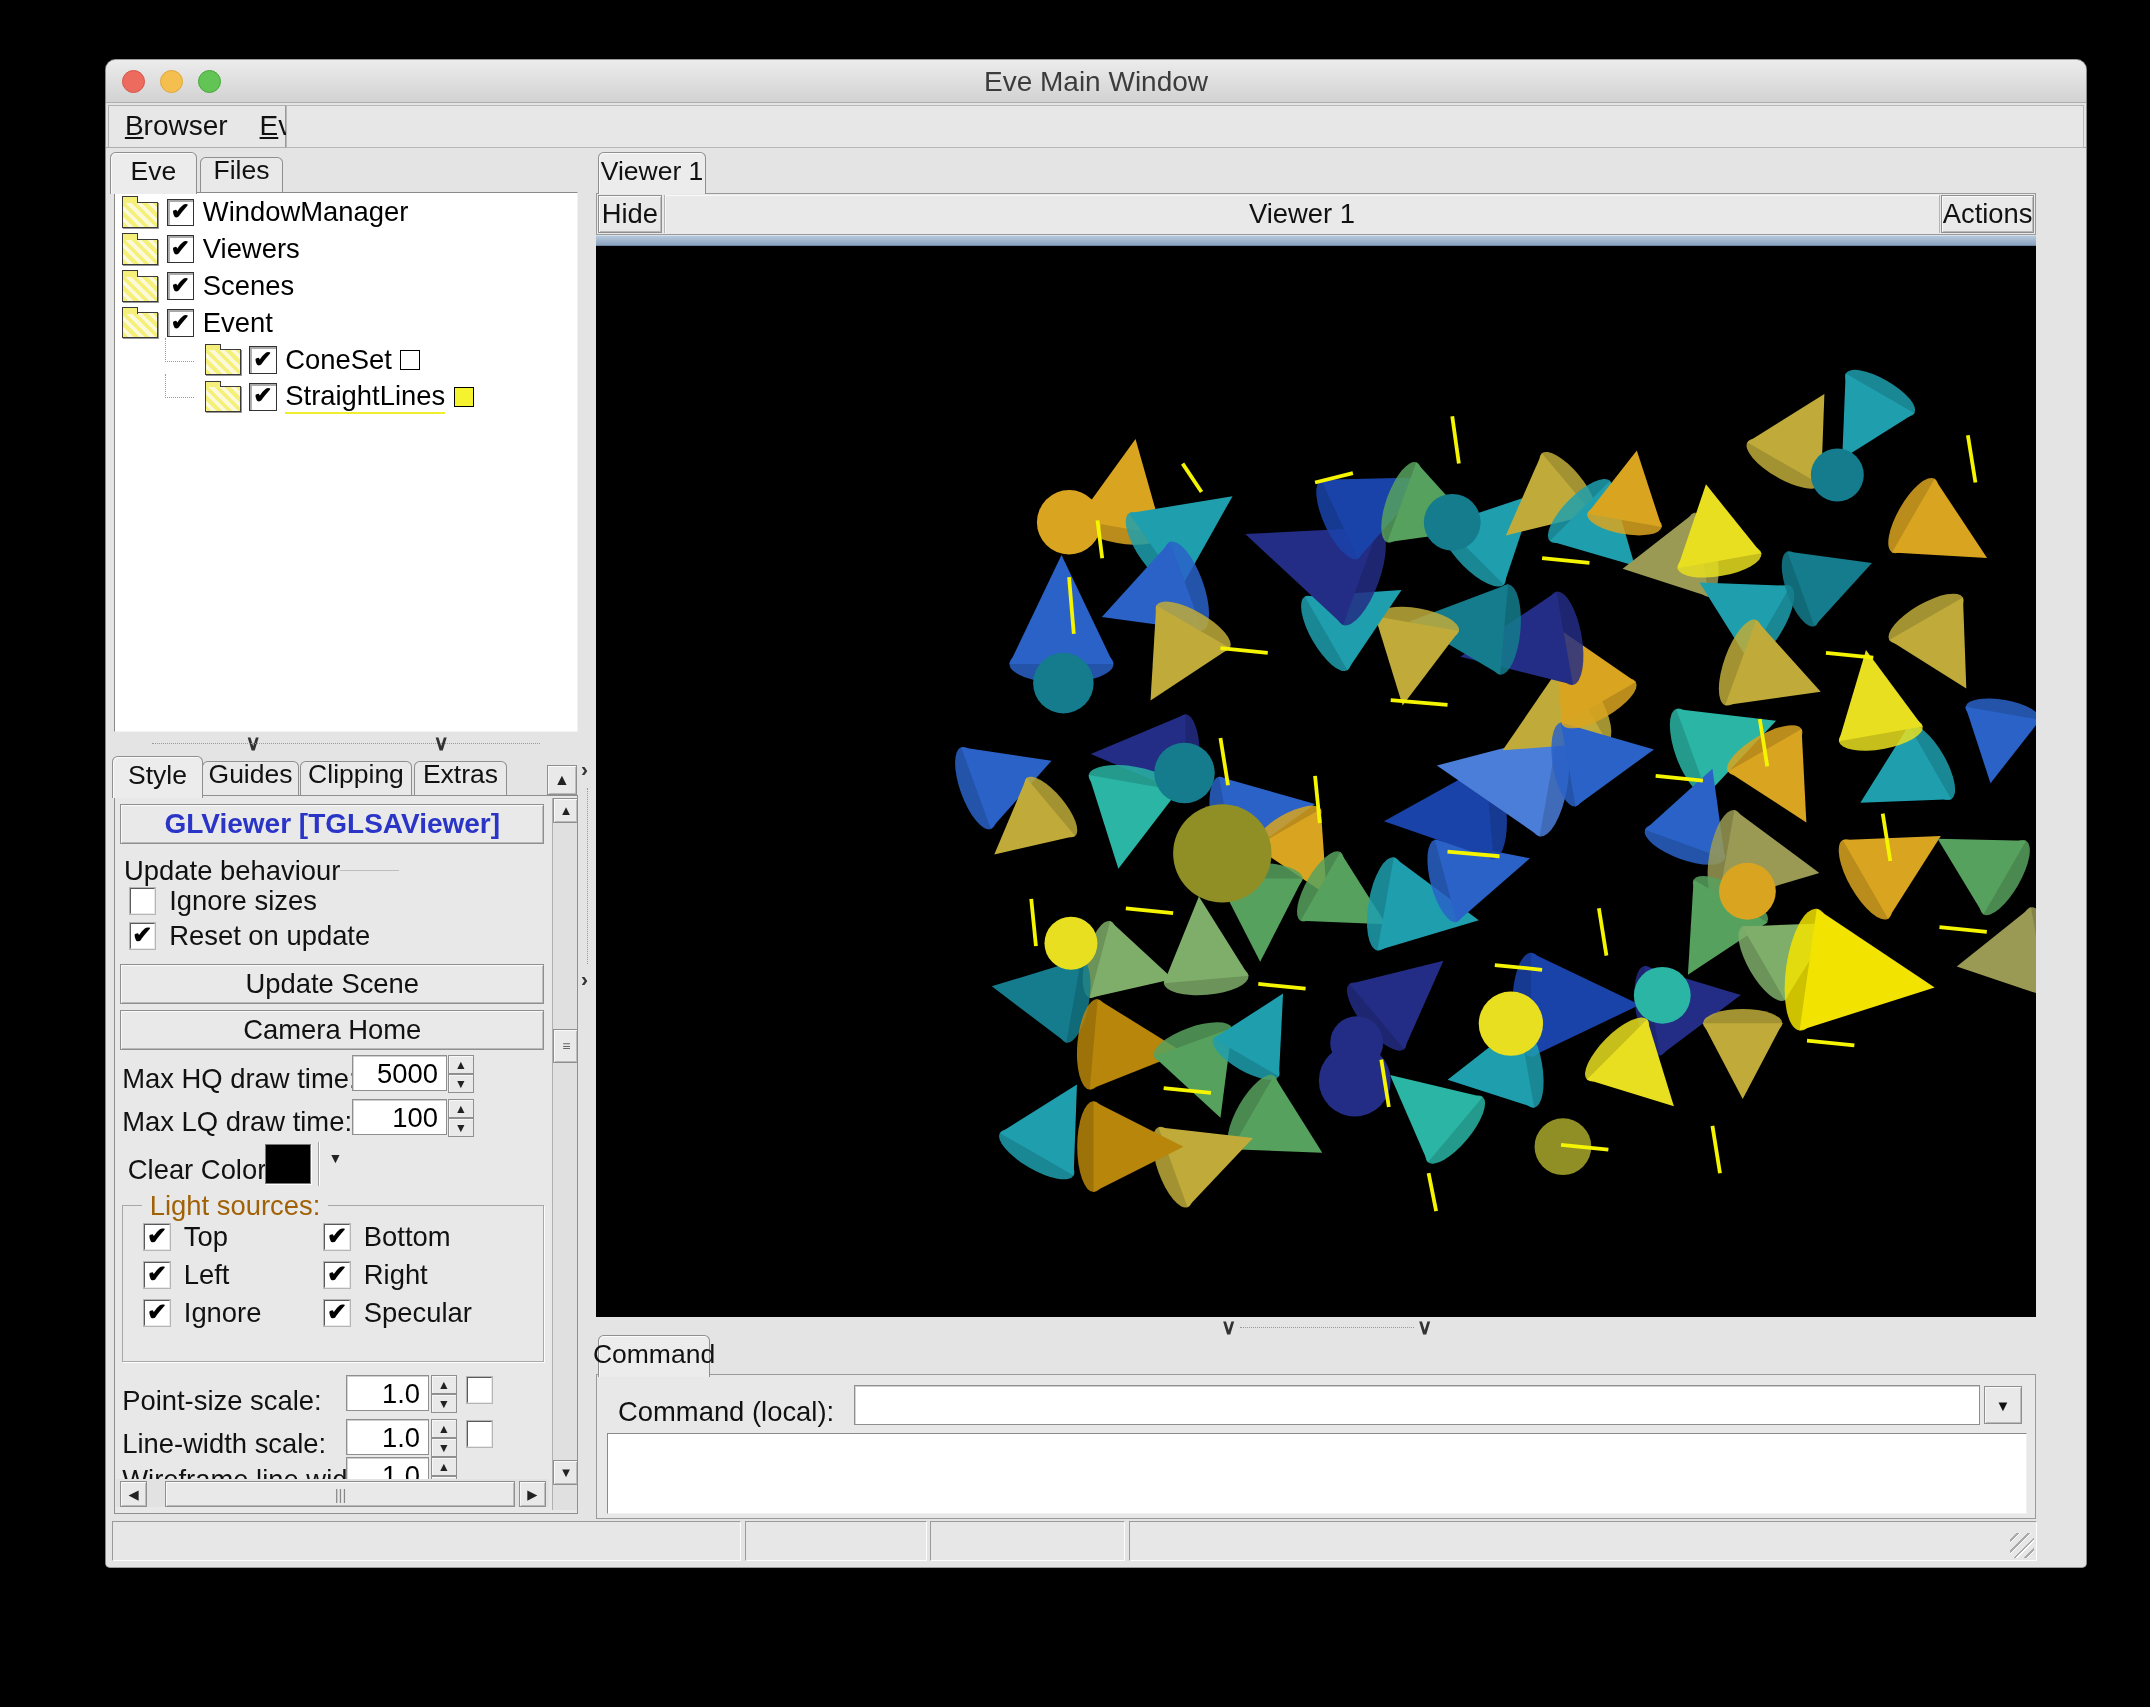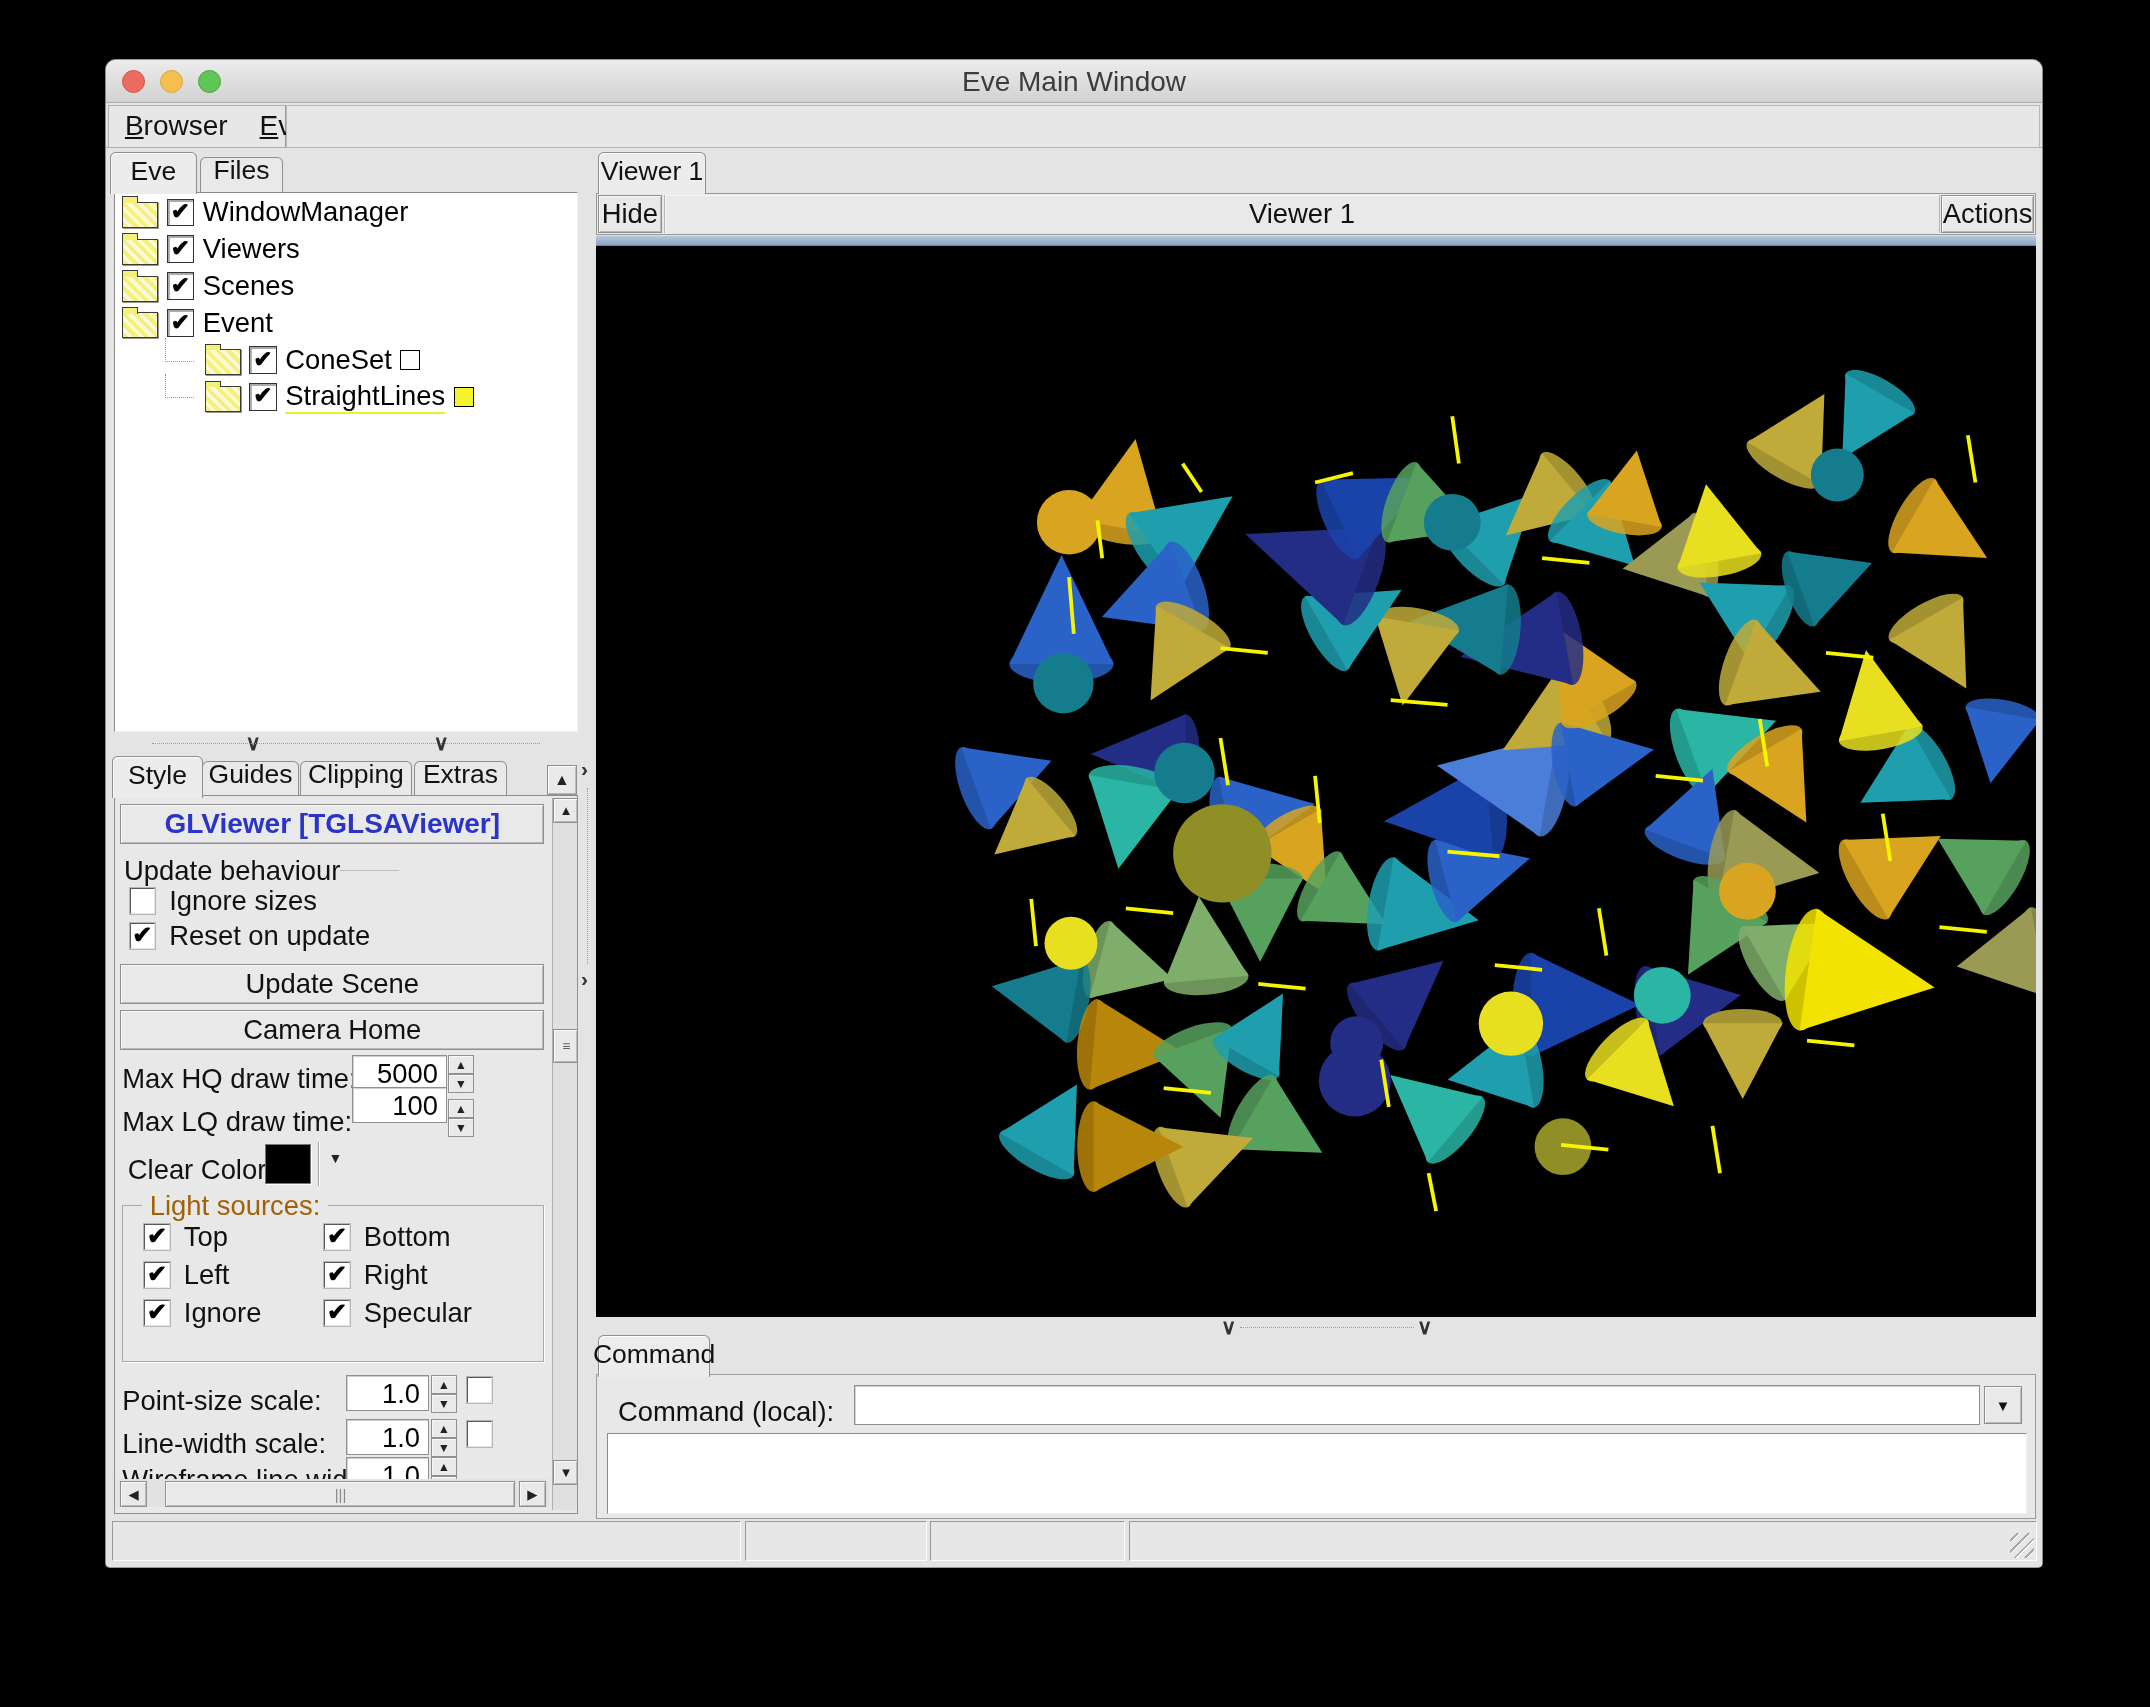--- a/index.html
+++ b/index.html
@@ -1,17 +1,17 @@
 <!DOCTYPE html>
 <html style="font-size:15px"><head>
 <meta charset="utf-8">
 <style>
   html,body{margin:0;padding:0;background:#000;}
   body{width:2150px;height:1707px;position:relative;font-family:"Liberation Sans",sans-serif;-webkit-font-smoothing:antialiased;}
-  #window{position:absolute;left:106px;top:60px;width:1936px;height:1507px;background:#e4e4e4;border-radius:9.5px 9.5px 3.8px 3.8px;box-shadow:0 0 0 0.9px #9a9a9a;overflow:hidden;}
+  #window{position:absolute;left:106px;top:60px;width:1936px;height:1507px;background:#e4e4e4;border-radius:9.5px 9.5px 3.8px 3.8px;box-shadow:0 0 0 0.9px #9a9a9a;overflow:hidden;padding-left:44px;}
   
   #titlebar{position:absolute;left:0;top:0;width:100%;height:42px;background:linear-gradient(#ececec,#d2d2d2);border-bottom:0.9px solid #aeaeae;border-radius:9.5px 9.5px 0 0;}
   .tl{position:absolute;top:10.4px;width:21px;height:21px;border-radius:50%;}
   #tl-close{left:16px;background:#ed6a5e;border:0.9px solid #d35548;}
   #tl-min{left:54px;background:#f5bf4f;border:0.9px solid #dda63c;}
   #tl-zoom{left:92px;background:#61c454;border:0.9px solid #4aa73e;}
   #title-text{position:absolute;left:0;right:0;top:5.7px;text-align:center;font-size:28px;color:#3c3c3c;}
   
   #menubar{position:absolute;left:0;top:43px;width:100%;height:44px;background:#e4e4e4;border-bottom:0.9px solid #a8a8a8;}
   #menubox{position:absolute;left:1.9px;top:1.9px;width:176px;height:41px;border:0.9px solid #b0b0b0;border-right:1.9px solid #9a9a9a;background:#e7e7e7;display:flex;align-items:center;}
@@ -59,21 +59,21 @@
   #upd-label{position:absolute;left:9.5px;top:59px;font-size:27.4px;color:#111;}
   #upd-line{position:absolute;left:225px;top:74px;width:59px;border-top:1.9px solid #bdbdbd;}
   #cb-ignore{left:15px;top:89px;}
   #cb-reset{left:15px;top:124px;}
   #btn-update-scene{left:5.7px;top:168px;width:424px;height:40px;}
   #btn-camera-home{left:5.7px;top:214px;width:424px;height:40px;}
   #maxhq-label{position:absolute;left:7.6px;top:267px;font-size:27.4px;color:#111;}
   #maxhq-entry{left:237px;top:259px;width:95px;}
   #maxhq-spin{left:333px;top:259px;}
   #maxlq-label{position:absolute;left:7.6px;top:310px;font-size:27.4px;color:#111;}
-  #maxlq-entry{left:237px;top:291px;width:95px;}
+  #maxlq-entry{left:237px;top:303px;width:95px;}
   #maxlq-spin{left:333px;top:303px;}
   #clearcolor-label{position:absolute;left:13.2px;top:358px;font-size:27.4px;color:#111;}
   #clearcolor-swatch{position:absolute;left:150px;top:348px;width:44px;height:38px;background:#000;border:1.9px solid #777;box-shadow:0.9px 0.9px 0 #fff;}
   #clearcolor-sep{position:absolute;left:204px;top:346px;height:44px;border-left:1.9px solid #fff;box-shadow:-0.9px 0 0 #9a9a9a;}
   #clearcolor-arrow{position:absolute;left:214px;top:354px;font-size:14px;color:#222;}
   #lights-group{position:absolute;left:7.6px;top:409px;width:420px;height:155px;border:1.9px solid #a8a8a8;box-shadow:0.9px 0.9px 0 #fff;}
   #lights-title{position:absolute;left:19px;top:-16px;background:#e8e8e8;padding:0 7.6px;font-size:27.4px;color:#a16207;}
   #cb-top{left:21px;top:15px;} #cb-bottom{left:201px;top:15px;}
   #cb-left{left:21px;top:53px;} #cb-right{left:201px;top:53px;}
   #cb-front{left:21px;top:91px;} #cb-specular{left:201px;top:91px;}

